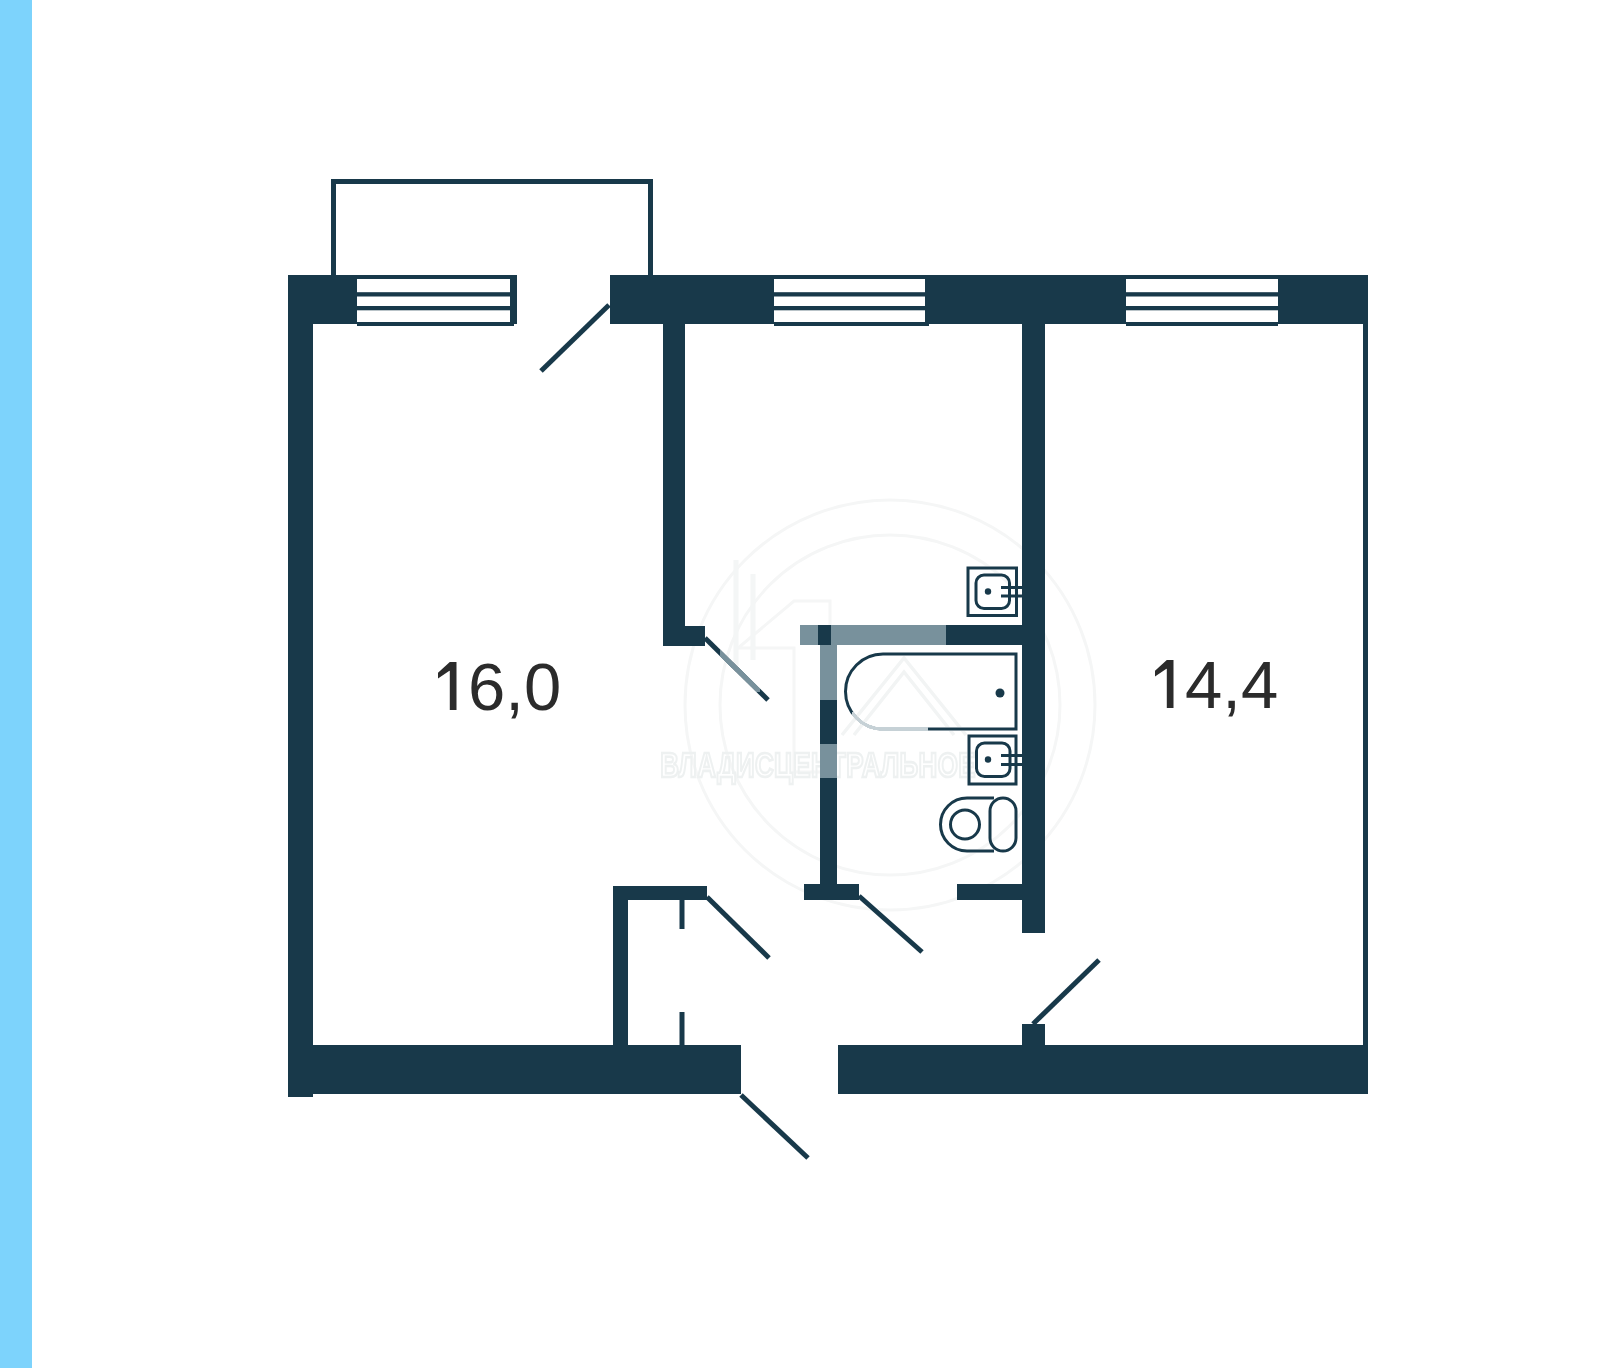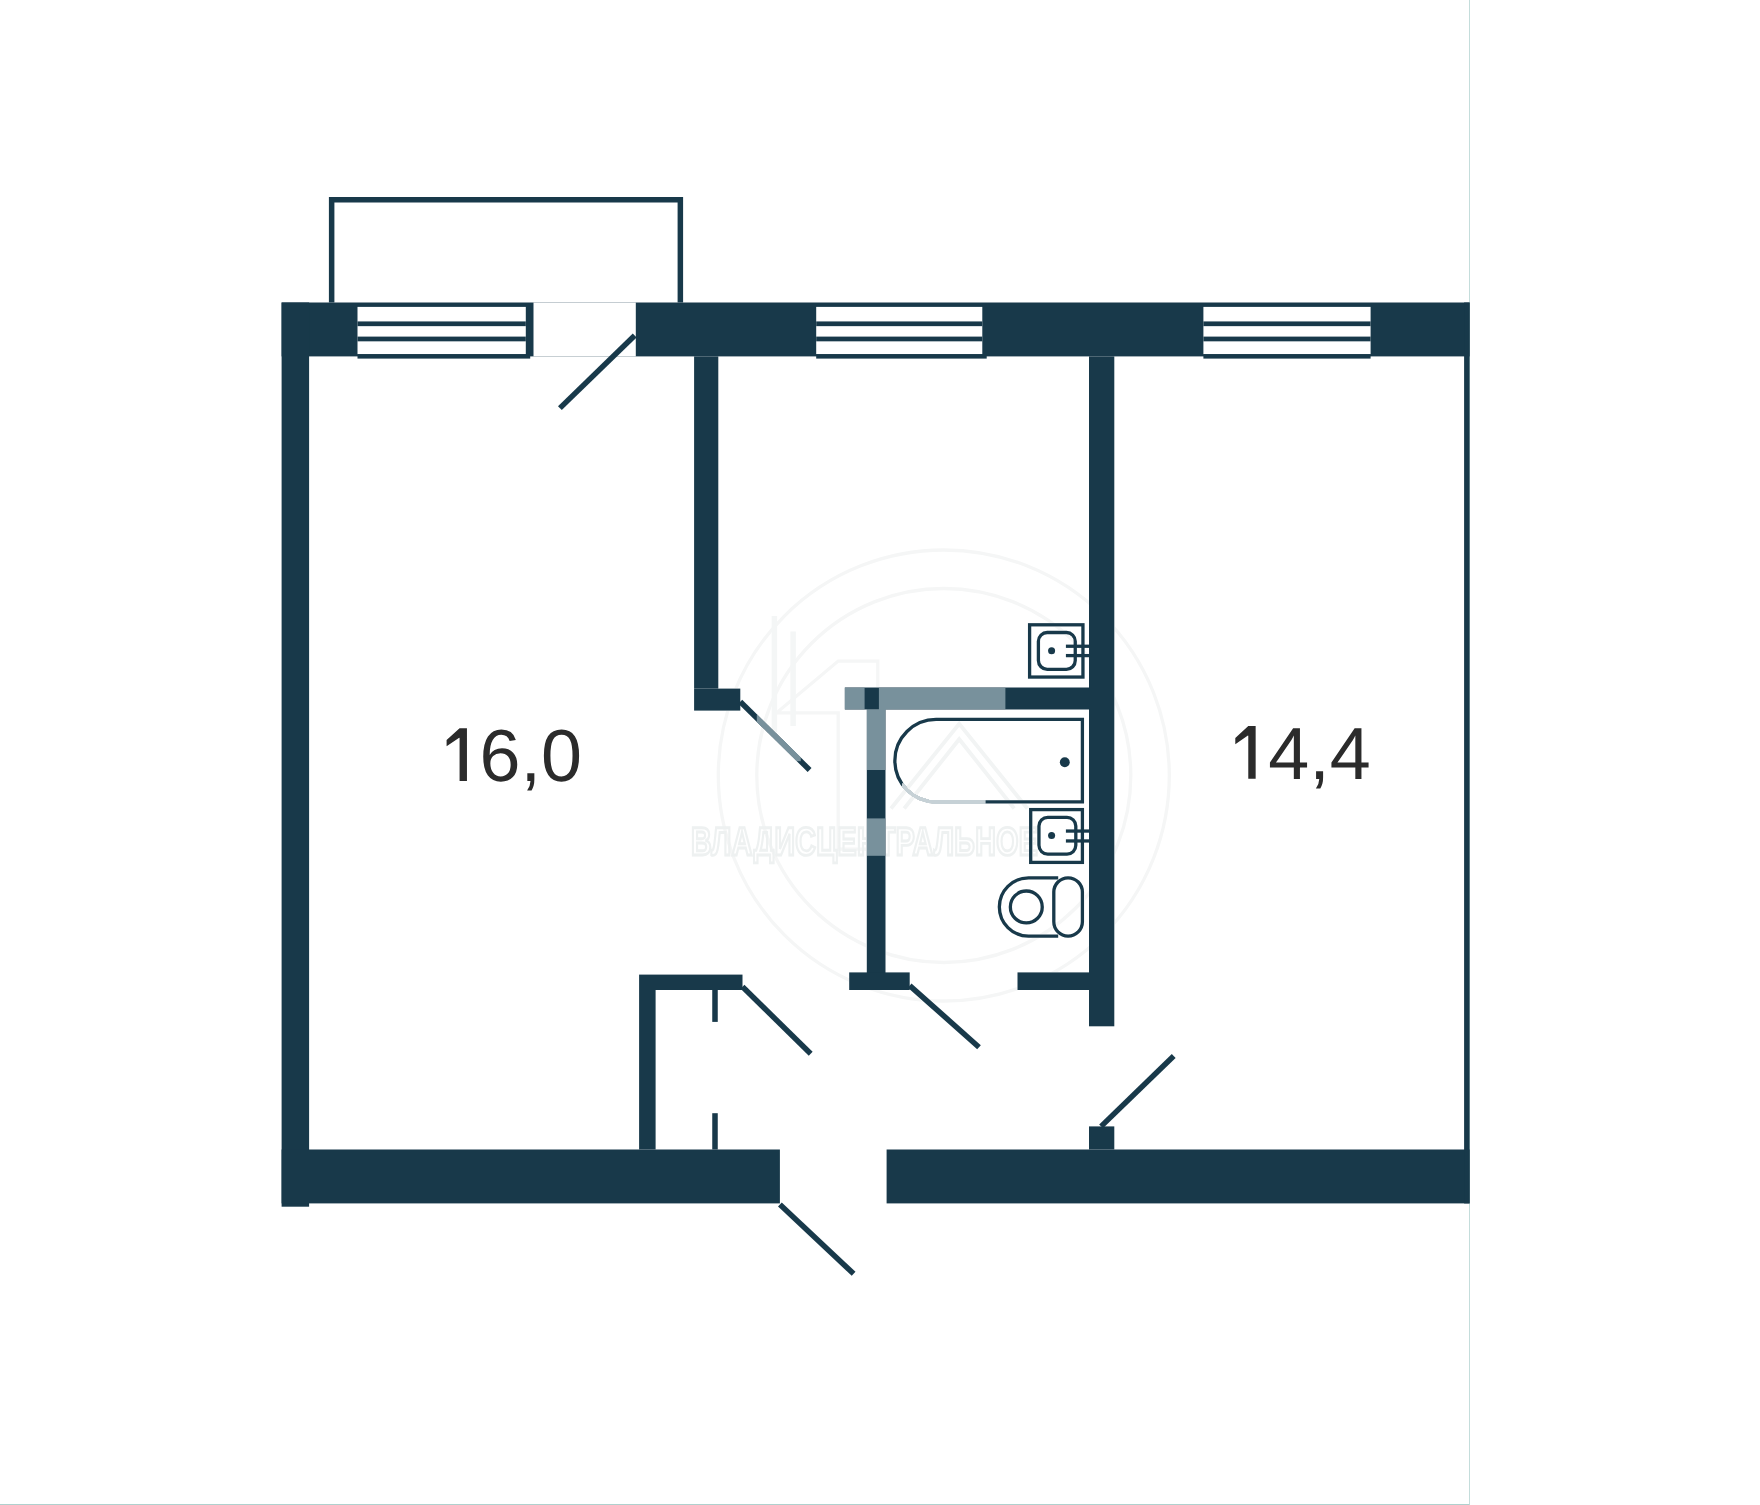--- a/index.html
+++ b/index.html
@@ -1,16 +1,16 @@
 <!DOCTYPE html>
 <html><head>
 <meta charset="utf-8">
 <style>
   html,body{margin:0;padding:0;background:#ffffff;}
-  #page{position:relative;width:1336px;height:1368px;background:#0f766e;overflow:hidden;}
+  #page{position:relative;width:1336px;height:1368px;background:#7dd3fc;overflow:hidden;padding-left:32px;}
   svg{display:block;}
   text{font-family:"Liberation Sans", sans-serif;}
 </style>
 </head>
 <body>
 <div id="page">
 <svg width="1600" height="1368" viewBox="0 0 1600 1368" xmlns="http://www.w3.org/2000/svg">
 
   <rect x="0" y="0" width="1600" height="1368" fill="#ffffff"></rect>
 

